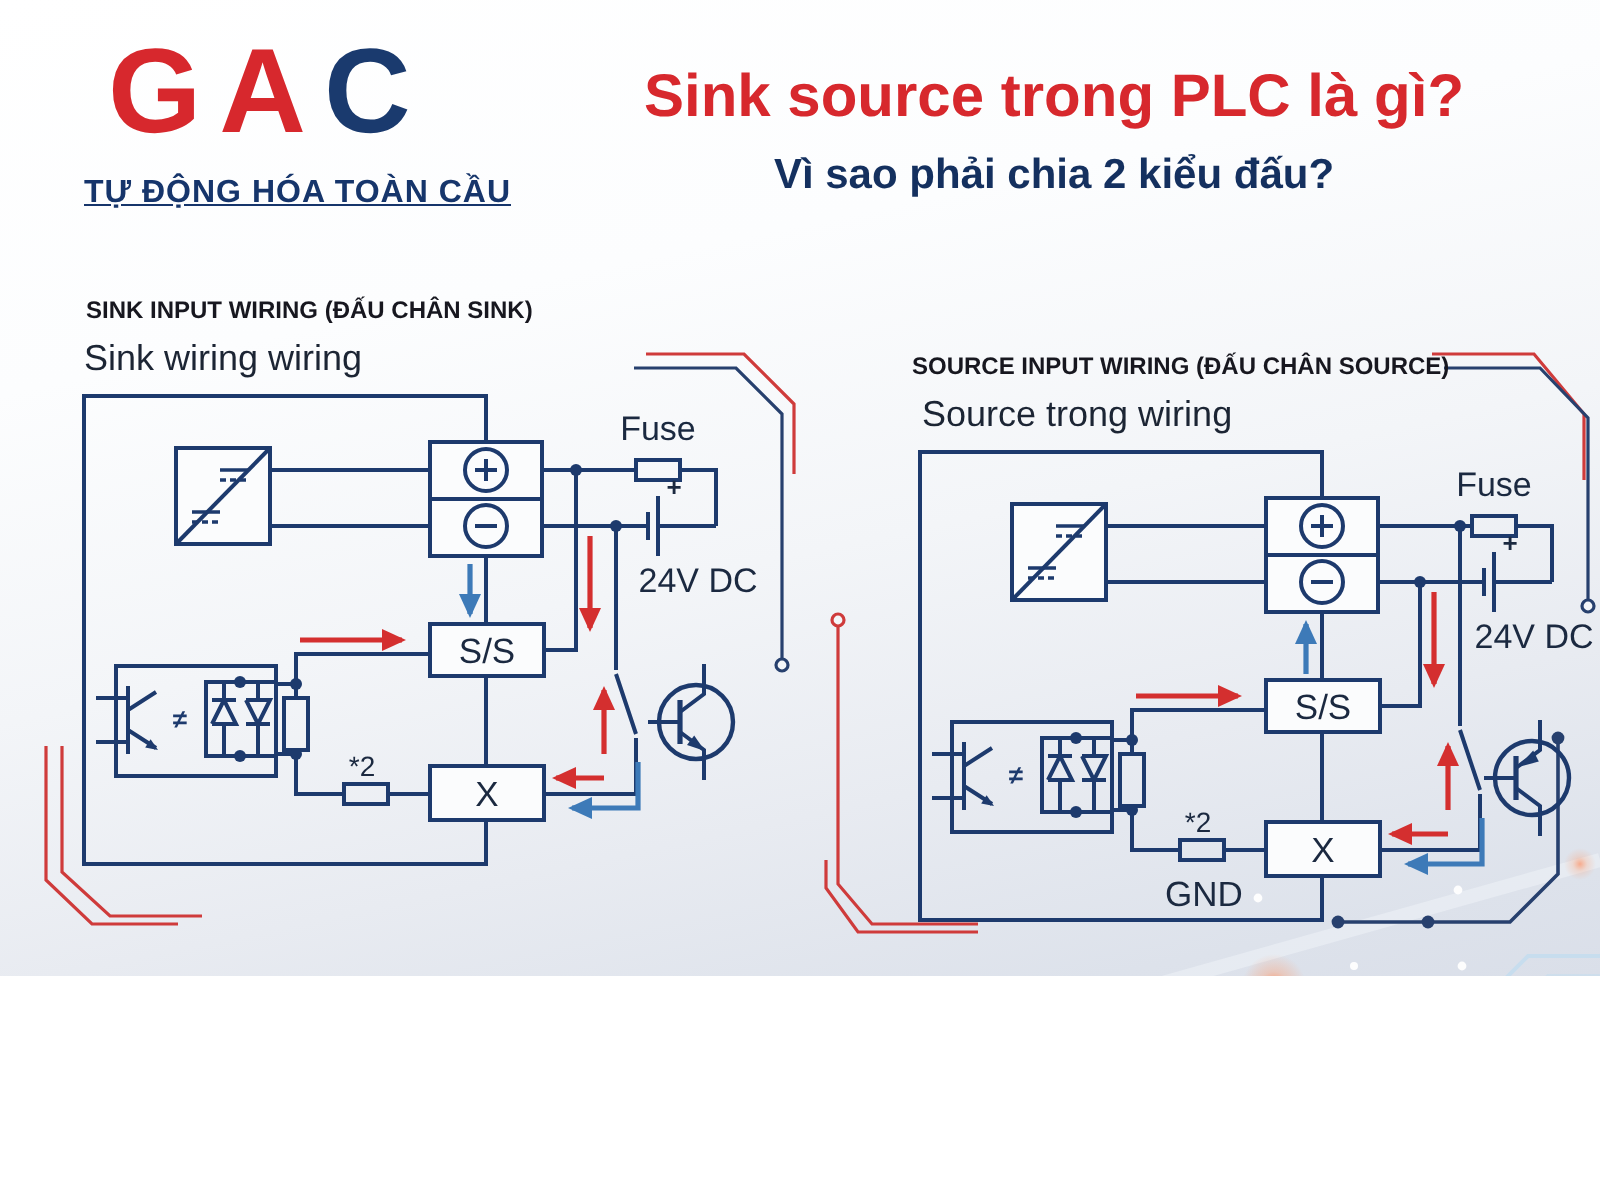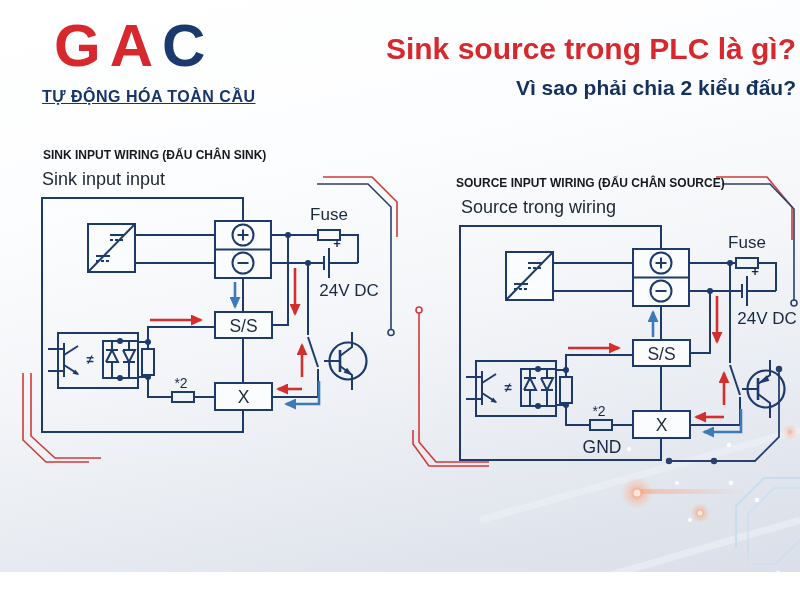--- a/index.html
+++ b/index.html
@@ -1,30 +1,30 @@
 <!DOCTYPE html>
 <html><head>
 <meta charset="utf-8">
 <style>
   html,body{margin:0;padding:0;}
   .canvas{
-    position:relative; width:800px; height:572px; overflow:hidden;
+    position:relative; width:800px; height:488px; overflow:hidden;
     font-family:"Liberation Sans","DejaVu Sans",sans-serif;
     background:linear-gradient(168deg,#ffffff 0%,#fcfdfe 30%,#f3f5f8 55%,#e8ebf1 75%,#dde2eb 92%,#dadfe9 100%);
   }
   svg.deco{position:absolute;left:0;top:0;}
   .logo{position:absolute;left:54px;top:16px;}
   .logo-text{font-size:60px;line-height:60px;font-weight:bold;letter-spacing:9px;font-style:normal;}
   .logo-text .red{color:#d7282d;}
   .logo-text .navy{color:#1a3a6e;}
   .logo-tagline{
     position:absolute;left:-12px;top:72px;width:230px;
     font-size:16px;font-weight:bold;color:#16356b;letter-spacing:.5px;white-space:nowrap;text-decoration:underline;
   }
-  .title{position:absolute;left:296px;top:30px;width:500px;text-align:right;}
+  .title{position:absolute;left:277px;top:30px;width:500px;text-align:center;}
   .title-line1{font-size:30px;line-height:38px;font-weight:bold;color:#d7282d;}
   .title-line2{font-size:21px;line-height:40px;font-weight:bold;color:#14305f;}
   .diagram{position:absolute;top:146px;width:382px;height:340px;}
   .diagram.left{left:18px;}
   .diagram.right{left:436px;margin-top:28px;}
   .diagram-heading{position:absolute;top:2px;font-size:12px;font-weight:bold;color:#17171f;white-space:nowrap;}
   .diagram.left .diagram-heading{left:25px;}
   .diagram.right .diagram-heading{left:20px;}
   .diagram-subheading{position:absolute;top:23px;font-size:18px;color:#1c2534;white-space:nowrap;}
   .diagram.left .diagram-subheading{left:24px;}
@@ -116,21 +116,21 @@
     <div class="logo-tagline">TỰ ĐỘNG HÓA TOÀN CẦU</div>
   </div>
 
   <div class="title">
     <div class="title-line1">Sink source trong PLC là gì?</div>
     <div class="title-line2">Vì sao phải chia 2 kiểu đấu?</div>
   </div>
 
   <div class="diagram left">
     <div class="diagram-heading">SINK INPUT WIRING (ĐẤU CHÂN SINK)</div>
-    <div class="diagram-subheading">Sink input input</div>
+    <div class="diagram-subheading">Sink wiring wiring</div>
     <svg class="circuit" width="382" height="252" viewBox="0 0 382 252">
         <defs>
           <marker id="mr0" markerUnits="userSpaceOnUse" markerWidth="12" markerHeight="11" refX="10" refY="5.5" orient="auto">
             <path d="M0,0 L12,5.5 L0,11 Z" fill="#d42f2f" stroke="none"></path>
           </marker>
           <marker id="mb0" markerUnits="userSpaceOnUse" markerWidth="12" markerHeight="11" refX="10" refY="5.5" orient="auto">
             <path d="M0,0 L12,5.5 L0,11 Z" fill="#3d7ab8" stroke="none"></path>
           </marker>
         </defs>
         <g stroke="#1d3a6d" stroke-width="2" fill="none">

